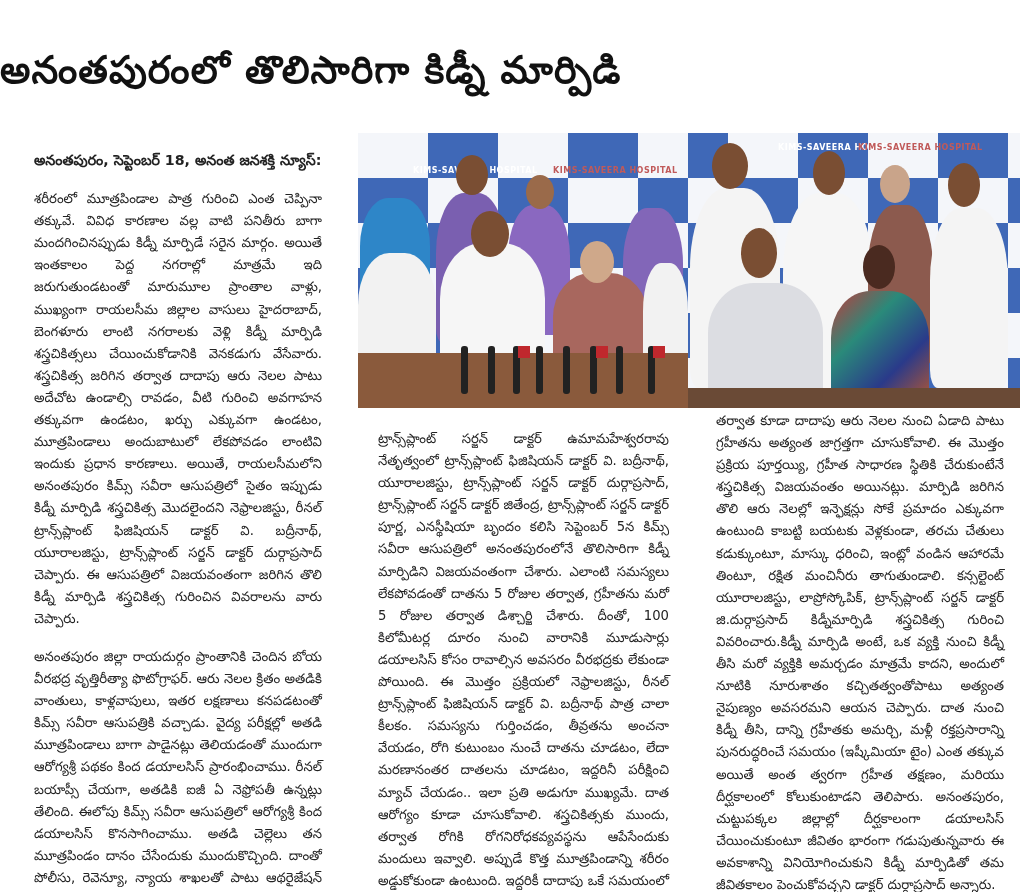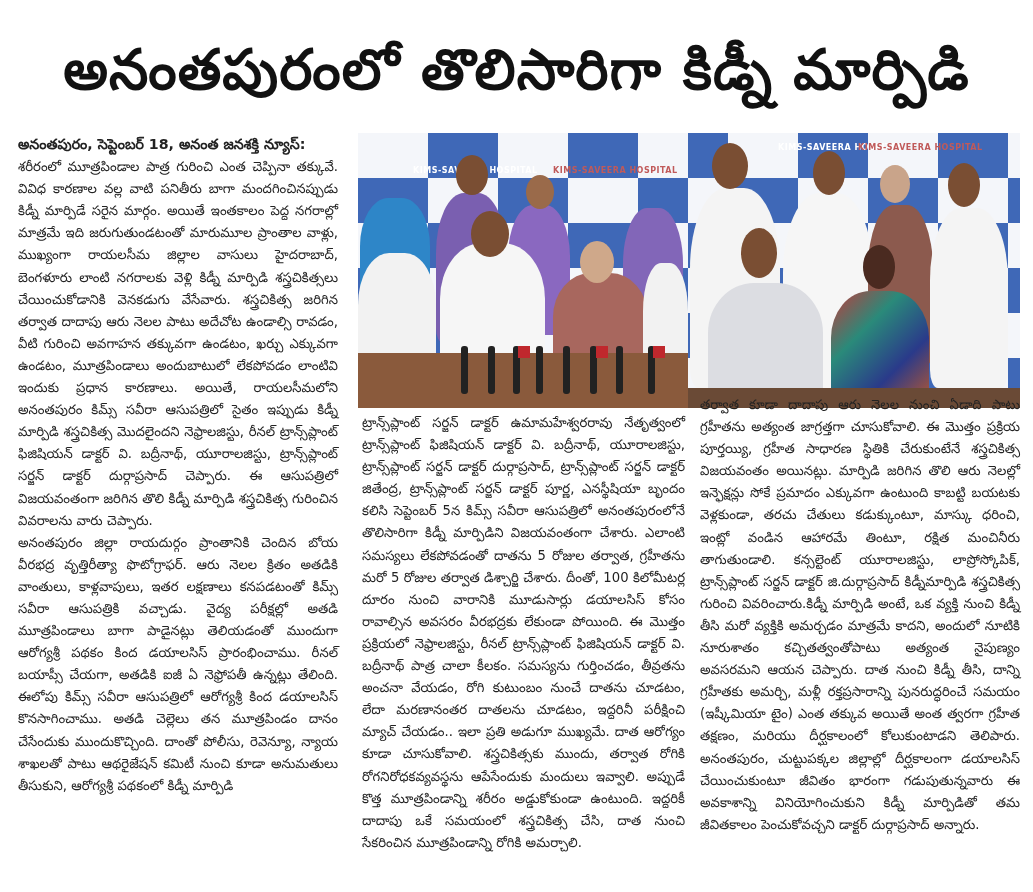--- a/index.html
+++ b/index.html
@@ -1,22 +1,22 @@
 <!DOCTYPE html>
 <html><head>
 <meta charset="utf-8">
 <style>
   html, body { margin:0; padding:0; background:#ffffff; }
   body { width:1033px; height:892px; position:relative; overflow:hidden;
          font-family:"DejaVu Sans", sans-serif; color:#1a1a1a; }
   .headline { position:absolute; left:0; top:20px; width:1033px; height:100px;
-              text-align:center; font-family:"DejaVu Sans", sans-serif; font-weight:bold;
-              font-size:56px; line-height:100px; letter-spacing:1px; color:#111; }
+              font-family:"DejaVu Sans", sans-serif; font-weight:bold;
+              font-size:38px; line-height:100px; letter-spacing:1px; color:#111; }
   .col { position:absolute; font-size:13.2px; line-height:22.1px; text-align:justify; color:#222; }
-  .col p { margin:0; text-indent:0; }
+  .col p { margin:16px; text-indent:0; }
   .col-left { left:18px; top:133px; width:320px; }
   .col-mid  { left:362px; top:412px; width:323px; }
   .col-right{ left:700px; top:394px; width:320px; }
   .subhead { font-weight:bold; font-size:19px; line-height:33px; margin:0 0 8px 0; color:#111; }
   .subhead .l1 { display:block; padding-left:18px; }
   .dateline { font-weight:bold; font-size:14.2px; }
   .photos { position:absolute; left:358px; top:133px; width:662px; height:275px; }
   .photo { position:absolute; top:0; height:275px; overflow:hidden; }
   .photo-left { left:0; width:330px; }
   .photo-right { left:330px; width:332px; }

